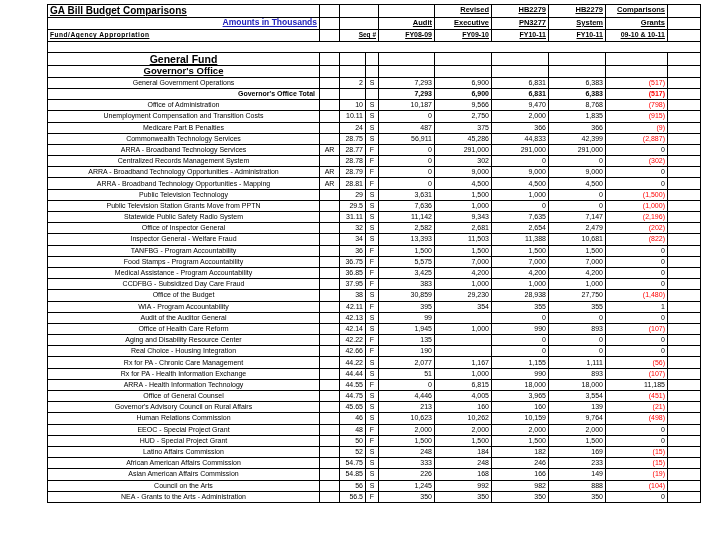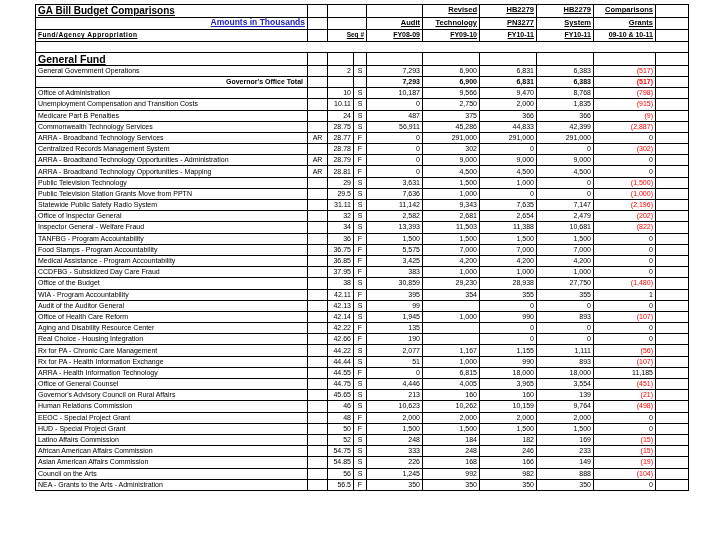--- a/index.html
+++ b/index.html
@@ -3,41 +3,41 @@
 <meta charset="utf-8">
 <style>
   * { box-sizing: border-box; }
   html,body { margin:0; padding:0; background:#e8e8e8; }
   .page {
     width:714px; height:546px; position:relative; overflow:hidden;
     background:#ffffff;
     font-family:"Liberation Sans", sans-serif;
     color:#000;
   }
-  table.budget { border-collapse:collapse; table-layout:fixed; position:absolute; left:35px; top:4px; }
+  table.budget { border-collapse:collapse; table-layout:fixed; position:absolute; left:47px; top:4px; }
   table.budget td {
     border:1px solid #000;
     padding:0 2px;
     font-size:7px;
     line-height:1.15;
     white-space:nowrap;
     overflow:hidden;
     height:11.2px;
     vertical-align:middle;
   }
   
   tr.hrow td { height:12px; text-align:right; font-weight:bold; font-size:7.5px; }
   .hl { text-decoration:underline; }
   td.title-cell { text-align:left !important; font-size:10px !important; padding-left:3px; }
   td.subtitle-cell { color:#2222bb; font-size:8.5px !important; }
   td.fund-head { text-align:left !important; font-size:6.6px !important; letter-spacing:0.5px; }
   td.seq-head { font-size:6.5px !important; }
   td.fy-head { font-size:7px !important; }
   
-  td.label { text-align:left; padding-left:3px; }
+  td.label { text-align:center; padding-left:3px; }
   td.ar   { text-align:center; font-size:6.5px; }
   td.seq  { text-align:right; padding-right:2px; font-size:6.5px; }
   td.sf   { text-align:center; font-size:6.5px; }
   td.num  { text-align:right; padding-right:6px; }
   td.neg  { color:#ff0000; }
   td.bold { font-weight:bold; }
   tr.row-section td, tr.row-subsection td { height:12px; }
   tr.row-section td.label { font-weight:bold; font-size:10.5px; text-decoration:underline; }
   tr.row-subsection td.label { font-weight:bold; font-size:9.5px; text-decoration:underline; }
   tr.row-total td { font-weight:bold; }
@@ -71,21 +71,21 @@
         <td class="hl">HB2279</td>
         <td class="hl">HB2279</td>
         <td class="hl">Comparisons</td>
         <td></td>
       </tr>
       <tr class="hrow">
         <td class="subtitle-cell hl">Amounts in Thousands</td>
         <td></td>
         <td colspan="2"></td>
         <td class="hl">Audit</td>
-        <td class="hl">Technology</td>
+        <td class="hl">Executive</td>
         <td class="hl">PN3277</td>
         <td class="hl">System</td>
         <td class="hl">Grants</td>
         <td></td>
       </tr>
       <tr class="hrow">
         <td class="fund-head hl">Fund/Agency Appropriation</td>
         <td></td>
         <td colspan="2" class="seq-head hl">Seq #</td>
         <td class="fy-head hl">FY08-09</td>
@@ -105,20 +105,32 @@
           <td class="ar"></td>
           <td class="seq"></td>
           <td class="sf"></td>
           <td class="num"></td>
           <td class="num"></td>
           <td class="num"></td>
           <td class="num"></td>
           <td class="num"></td>
           <td class="endcol"></td>
         </tr>
+        <tr class="row-subsection">
+          <td class="label">Governor's Office</td>
+          <td class="ar"></td>
+          <td class="seq"></td>
+          <td class="sf"></td>
+          <td class="num"></td>
+          <td class="num"></td>
+          <td class="num"></td>
+          <td class="num"></td>
+          <td class="num"></td>
+          <td class="endcol"></td>
+        </tr>
         <tr class="row-data">
           <td class="label">General Government Operations</td>
           <td class="ar"></td>
           <td class="seq">2</td>
           <td class="sf">S</td>
           <td class="num">7,293</td>
           <td class="num">6,900</td>
           <td class="num">6,831</td>
           <td class="num">6,383</td>
           <td class="num neg">(517)</td>

